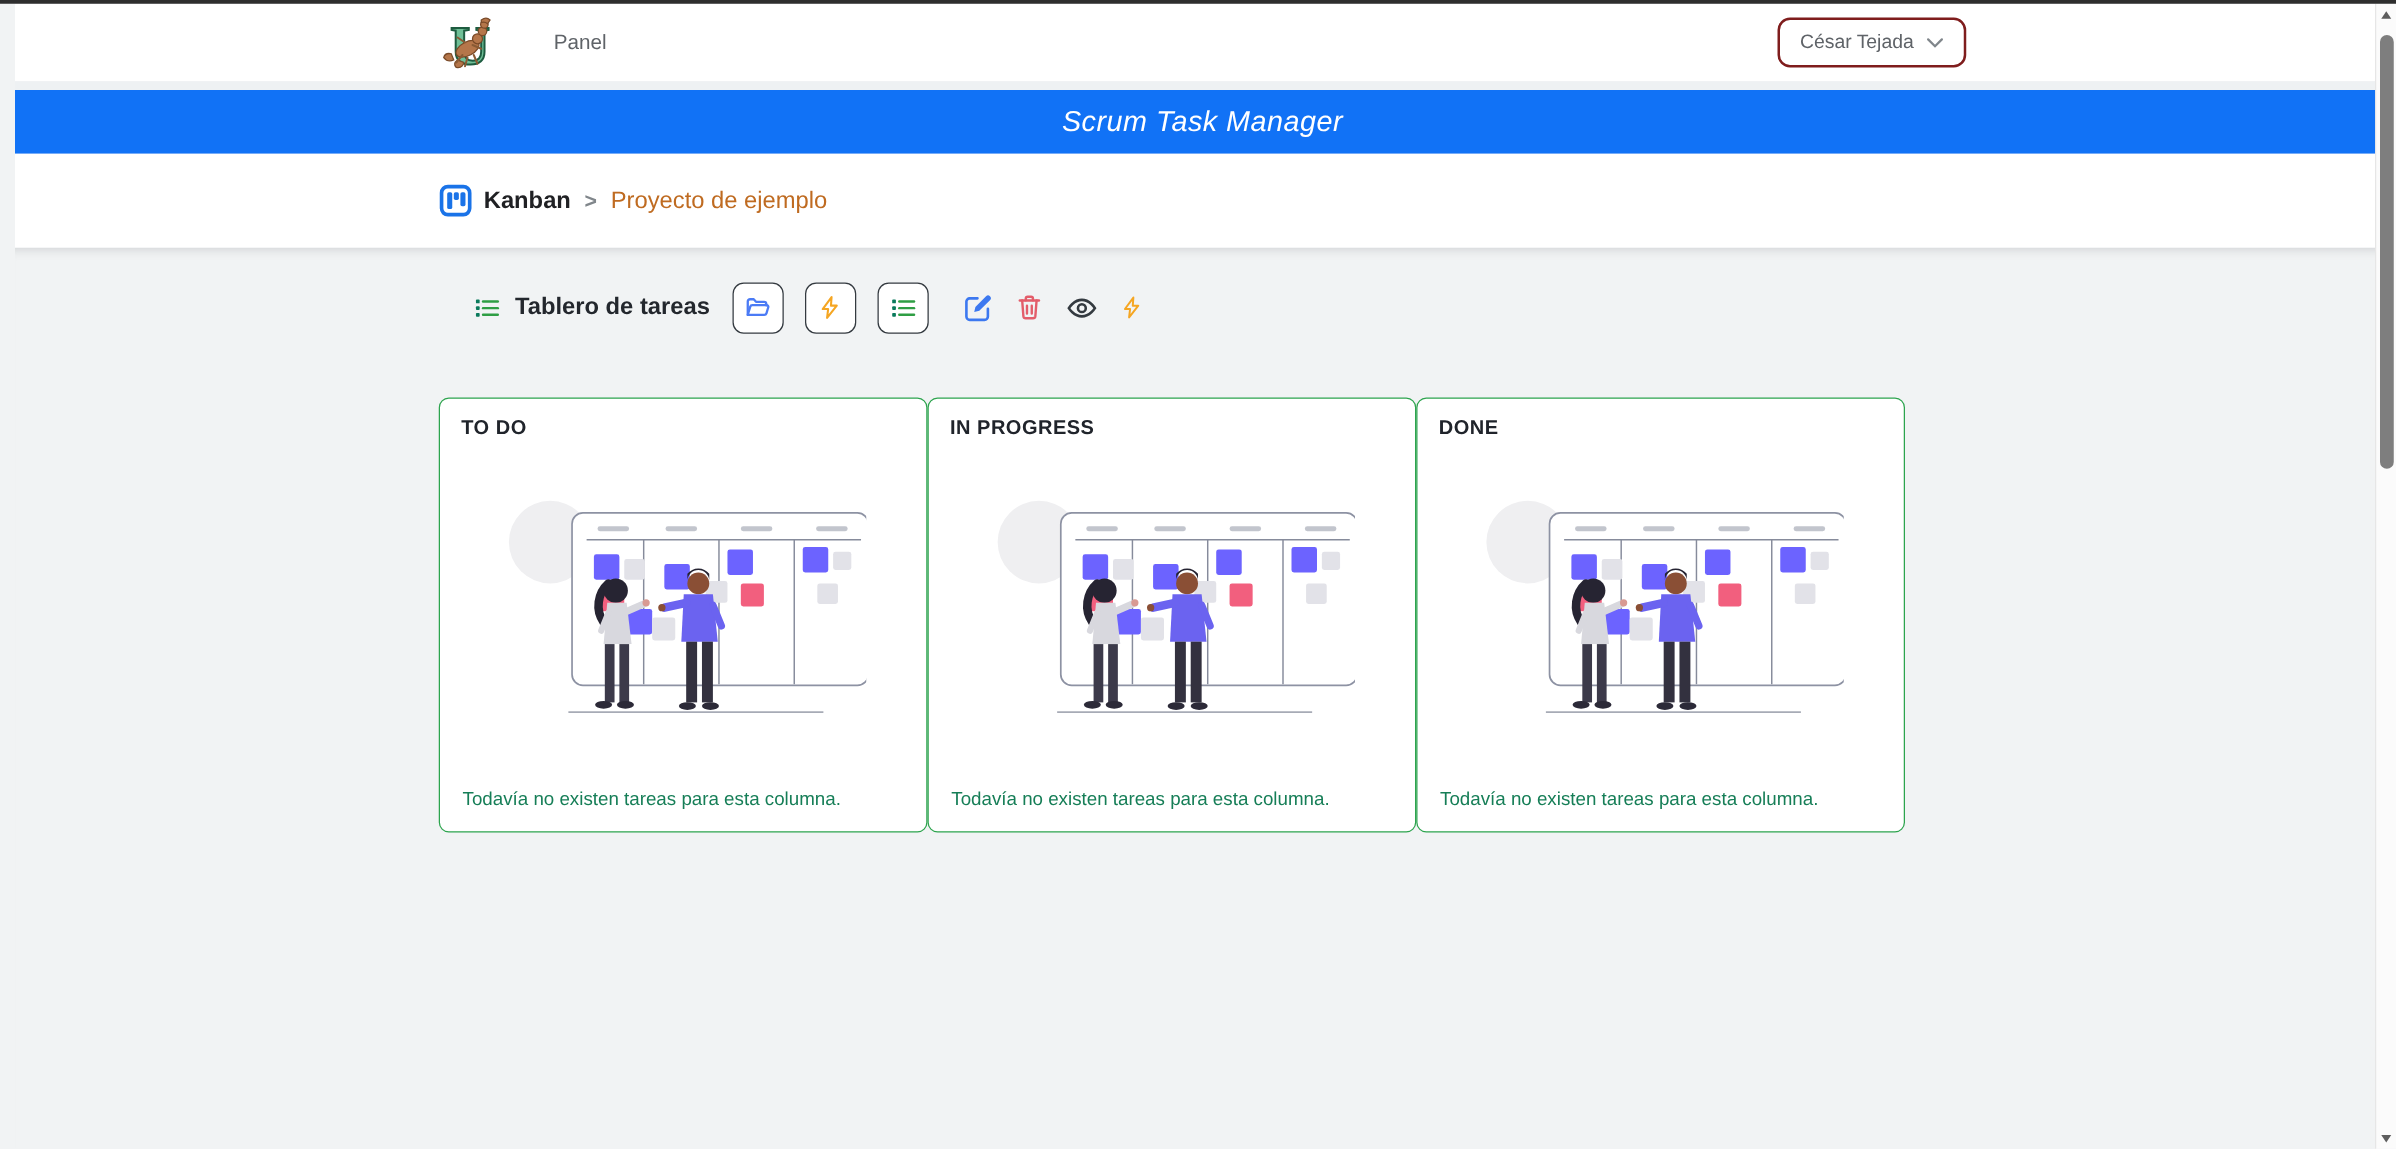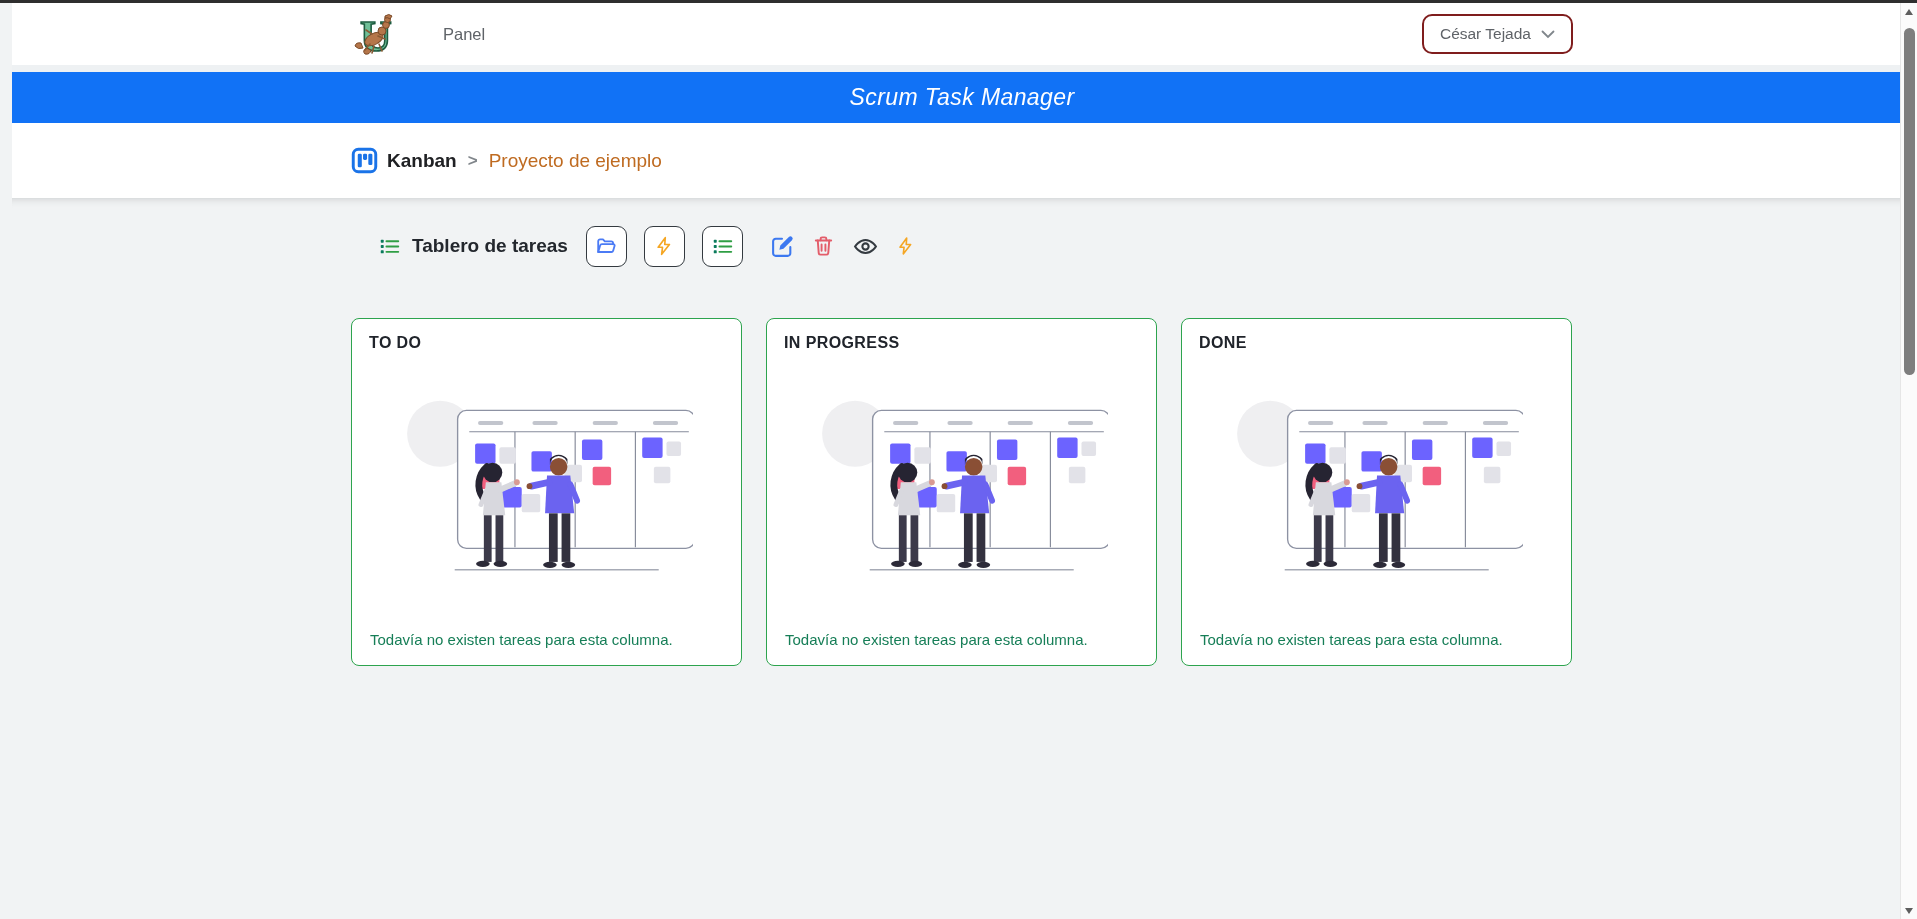--- a/index.html
+++ b/index.html
@@ -52,21 +52,21 @@
   .tool-icon { cursor:pointer; display:flex; align-items:center; justify-content:center; }
 
   
   .alert { margin-top:25px; background:var(--alert-bg,#d9e5fc); border-radius:8px;
            padding:17px 40px; text-align:center; font-size:15px; font-weight:700;
            color:var(--alert-text,#2e5ed8); line-height:1.6; }
   .alert .sprint-link { color:var(--link-amber,#f2a516); text-decoration:none; cursor:pointer; white-space:nowrap; }
   .alert .bolt-inline { display:inline-block; vertical-align:-3px; margin:0 3px 0 5px; }
 
   
-  .cards { margin-top:48px; display:flex; gap:24px; }
+  .cards { margin-top:48px; display:flex; }
   .card { width:391px; height:348px; background:#ffffff; border:1.5px solid var(--success-border,#2da44e);
           border-radius:8px; padding:15px 17px 14px; display:flex; flex-direction:column; }
   .card-title { font-size:16px; font-weight:700; letter-spacing:.4px; color:#20242b; }
   .card-illus { flex:1; display:flex; align-items:center; justify-content:center; }
   .card-illus svg { width:292px; height:204px; }
   .card-note { font-size:15px; font-weight:400; color:var(--success-text,#167e57); line-height:1.45; padding-left:1px; }
 
   
   .scrollbar { position:absolute; top:3px; right:0; width:17px; height:916px; background:#fbfbfb;
                border-left:1px solid #e6e6e6; }

